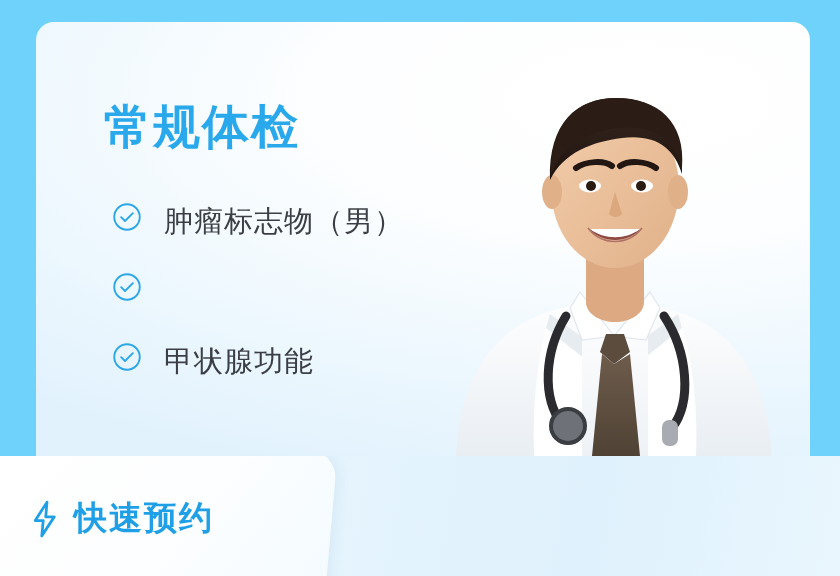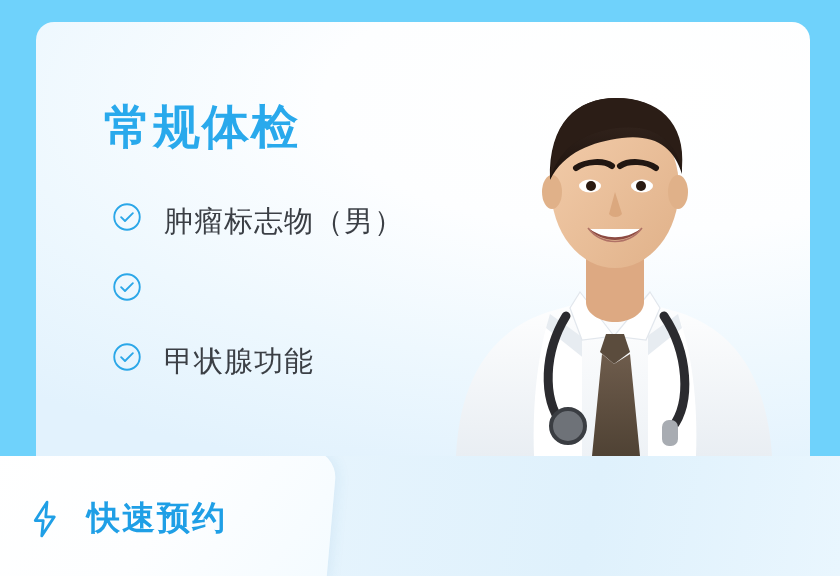--- a/index.html
+++ b/index.html
@@ -58,21 +58,21 @@
   #cta-panel {
     position:absolute; left:-40px; top:-6px;
     width:372px; height:132px;
     background:linear-gradient(125deg,#ffffff 0%,#fdfeff 55%,#f4fbff 100%);
     border-radius:0 30px 0 0;
     transform:skewX(-5deg);
     box-shadow:2px 0 14px rgba(60,140,190,0.10);
   }
   #cta-inner {
     position:absolute; left:30px; top:40px;
-    display:flex; align-items:center; gap:27px;justify-content:center;
+    display:flex; align-items:center; gap:14px;justify-content:center;
   }
   .bolt-icon { width:30px; height:38px; flex:none; display:block; }
   #cta-label {
     font-size:33px; font-weight:700; color:#1F9FE6;
     letter-spacing:2px; white-space:nowrap;
   }
 </style>
 </head>
 <body>
 

